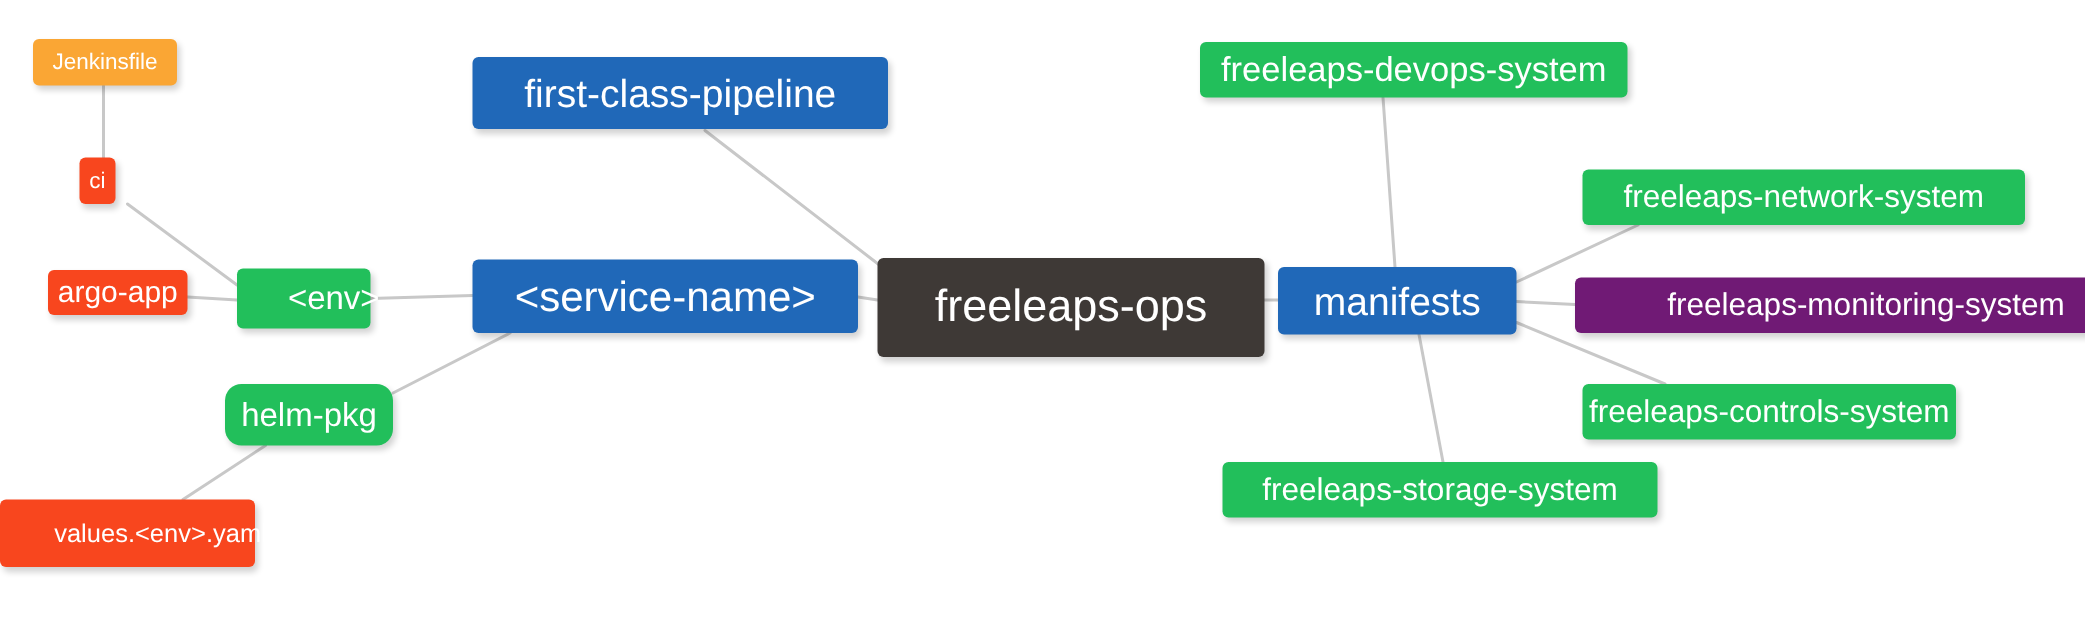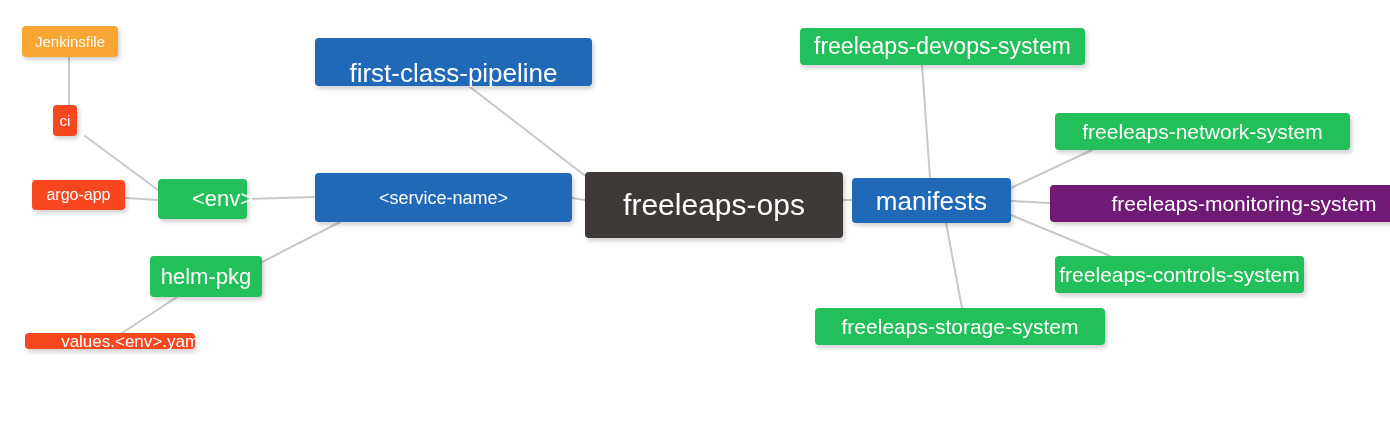--- a/index.html
+++ b/index.html
@@ -61,45 +61,45 @@
       <line x1="930" y1="178" x2="922" y2="65" stroke="#c8c8c8" stroke-width="2" stroke-linecap="round"></line>
       <line x1="1011" y1="188" x2="1092" y2="150" stroke="#c8c8c8" stroke-width="2" stroke-linecap="round"></line>
       <line x1="1011" y1="201" x2="1050" y2="203" stroke="#c8c8c8" stroke-width="2" stroke-linecap="round"></line>
       <line x1="1011" y1="215" x2="1110" y2="256" stroke="#c8c8c8" stroke-width="2" stroke-linecap="round"></line>
       <line x1="946" y1="223" x2="962" y2="308" stroke="#c8c8c8" stroke-width="2" stroke-linecap="round"></line>
     </svg>
   <div id="node-layer">
       <div class="node" style="left: 585px; top: 172px; width: 258px; height: 66px; background: rgb(62, 57, 54);">
         <span class="node-label" style="font-size: 30px; text-align: center;">freeleaps-ops</span>
       </div>
-      <div class="node" style="left: 315px; top: 38px; width: 277px; height: 48px; background: rgb(32, 104, 184); align-items: flex-end;">
+      <div class="node" style="left: 315px; top: 38px; width: 277px; height: 48px; background: rgb(32, 104, 184);">
         <span class="node-label" style="font-size: 26px;">first-class-pipeline</span>
       </div>
       <div class="node" style="left: 315px; top: 173px; width: 257px; height: 49px; background: rgb(32, 104, 184);">
-        <span class="node-label" style="font-size: 18px;">&lt;service-name&gt;</span>
+        <span class="node-label" style="font-size: 28px;">&lt;service-name&gt;</span>
       </div>
       <div class="node" style="left: 852px; top: 178px; width: 159px; height: 45px; background: rgb(32, 104, 184);">
         <span class="node-label" style="font-size: 26px;">manifests</span>
       </div>
       <div class="node" style="left: 158px; top: 179px; width: 89px; height: 40px; background: rgb(34, 191, 91); padding-left: 40px;">
         <span class="node-label" style="font-size: 22px;">&lt;env&gt;</span>
       </div>
-      <div class="node" style="left: 150px; top: 256px; width: 112px; height: 41px; background: rgb(34, 191, 91);">
+      <div class="node" style="left: 150px; top: 256px; width: 112px; height: 41px; background: rgb(34, 191, 91); border-radius: 11px;">
         <span class="node-label" style="font-size: 22px;">helm-pkg</span>
       </div>
       <div class="node" style="left: 22px; top: 26px; width: 96px; height: 31px; background: rgb(250, 166, 52);">
         <span class="node-label" style="font-size: 15px;">Jenkinsfile</span>
       </div>
       <div class="node" style="left: 53px; top: 105px; width: 24px; height: 31px; background: rgb(248, 70, 30);">
         <span class="node-label" style="font-size: 15px;">ci</span>
       </div>
       <div class="node" style="left: 32px; top: 180px; width: 93px; height: 30px; background: rgb(248, 70, 30);">
-        <span class="node-label" style="font-size: 16px;">argo-app</span>
+        <span class="node-label" style="font-size: 20px;">argo-app</span>
       </div>
-      <div class="node" style="left: 25px; top: 333px; width: 170px; height: 16px; background: rgb(248, 70, 30); padding-left: 44px;">
+      <div class="node" style="left: 0; top: 333px; width: 170px; height: 45px; background: rgb(248, 70, 30); padding-left: 44px;">
         <span class="node-label" style="font-size: 17px;">values.&lt;env&gt;.yaml</span>
       </div>
       <div class="node" style="left: 800px; top: 28px; width: 285px; height: 37px; background: rgb(34, 191, 91);">
         <span class="node-label" style="font-size: 23px;">freeleaps-devops-system</span>
       </div>
       <div class="node" style="left: 1055px; top: 113px; width: 295px; height: 37px; background: rgb(34, 191, 91);">
         <span class="node-label" style="font-size: 21px;">freeleaps-network-system</span>
       </div>
       <div class="node" style="left: 1050px; top: 185px; width: 388px; height: 37px; background: #701a75;">
         <span class="node-label" style="font-size: 21px;">freeleaps-monitoring-system</span>

